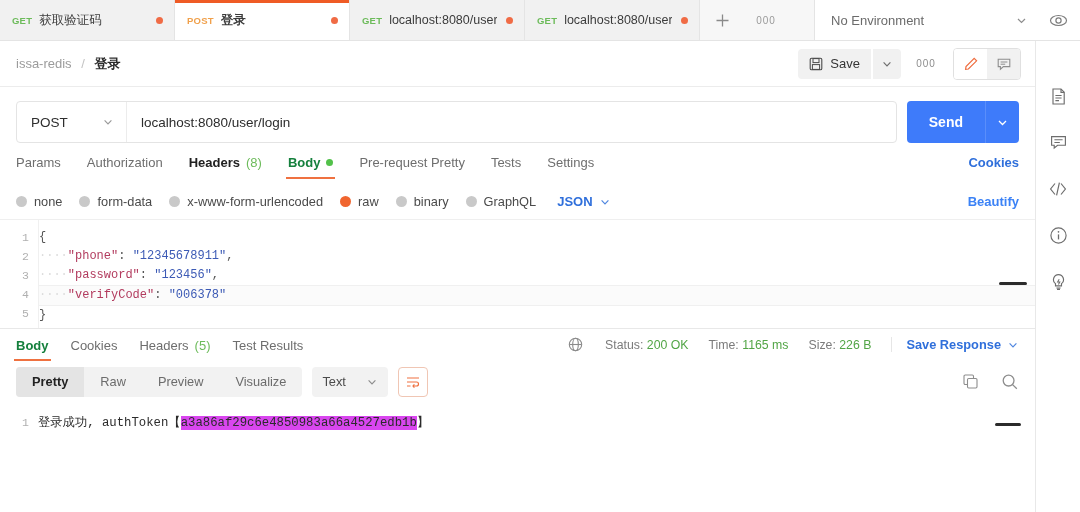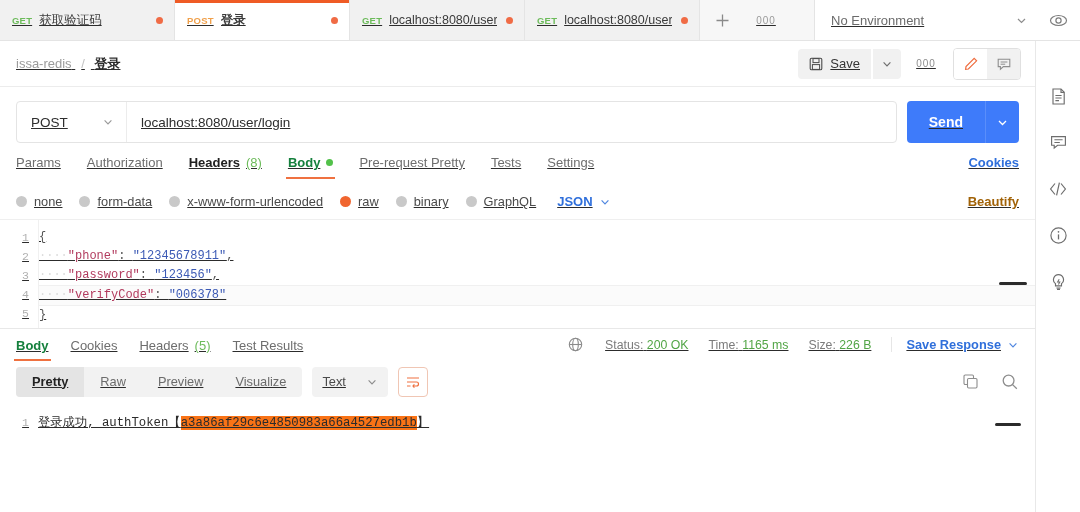--- a/index.html
+++ b/index.html
@@ -3,21 +3,21 @@
 <meta charset="utf-8">
 <style>
   * { box-sizing: border-box; margin: 0; padding: 0; }
   html, body {
     width: 1080px; height: 512px;
     background: #fff;
     font-family: "Liberation Sans", sans-serif;
     color: #2c2c2c;
     overflow: hidden;
   }
-  .app { position: relative; width: 1080px; height: 512px; display: flex; flex-direction: column; text-decoration: underline; }
+  .app { position: relative; width: 1080px; height: 512px; display: flex; flex-direction: column; }
 
   
   .tabbar { height: 41px; display: flex; align-items: stretch; background: #f7f7f7; border-bottom: 1px solid #e4e4e4; flex: 0 0 41px; }
   .tabs { display: flex; align-items: stretch; }
   .tab {
     display: flex; align-items: center; gap: 7px;
     padding: 0 11px 0 12px;
     min-width: 0;
     background: #f1f1f1;
     border-right: 1px solid #e4e4e4;
@@ -87,21 +87,21 @@
   .rtab .cnt { color: #6cbb5a; font-weight: normal; }
   .rtab .gdot { width: 7px; height: 7px; border-radius: 50%; background: #52c14a; }
   .cookies-link { margin-left: auto; font-size: 13px; color: #2f6fdb; font-weight: bold; padding-bottom: 9px; cursor: pointer; }
 
   
   .btyperow { display: flex; align-items: center; padding: 6px 16px 10px 16px; }
   .radio { display: flex; align-items: center; gap: 7px; margin-right: 17px; font-size: 12.8px; color: #4a4a4a; cursor: pointer; }
   .radio .rc { width: 11px; height: 11px; border-radius: 50%; background: #c9c9c9; flex: 0 0 auto;}
   .radio.sel .rc { background: #f0652f; }
   .json-sel { display: flex; align-items: center; gap: 6px; font-size: 13px; color: #2f6fdb; font-weight: bold; margin-left: 4px; cursor: pointer;}
-  .beautify { margin-left: auto; font-size: 13px; color: #a16207; font-weight: bold; cursor: pointer; }
+  .beautify { margin-left: auto; font-size: 13px; color: #3b82f6; font-weight: bold; cursor: pointer; }
 
   
   .editor { flex: 1; position: relative; min-height: 0; border-top: 1px solid #efefef; display:flex; }
   .gutter { width: 38px; padding-top: 8px; text-align: right; }
   .gutter div { font-family: "Liberation Mono", monospace; font-size: 11.5px; color: #b0b0b0; line-height: 19px; padding-right: 9px; }
   .code { flex: 1; padding-top: 8px; position: relative; overflow: hidden; border-left: 1px solid #f0f0f0;}
   .code .ln { font-family: "Liberation Mono", monospace; font-size: 12px; line-height: 19px; white-space: pre; color: #333; }
   .k { color: #b23b5e; }
   .s { color: #3c5ab5; }
   .p { color: #555; }
@@ -123,21 +123,21 @@
   .seg { font-size: 12.8px; color: #6c6c6c; padding: 7px 16px; cursor: pointer; }
   .seg.active { background: #e4e4e4; color: #222; font-weight: bold; }
   .textsel { display:flex; align-items:center; justify-content: space-between; width: 76px; background:#f2f2f2; border-radius:4px; padding: 7px 10px; font-size: 12.8px; color:#4b4b4b; cursor:pointer; }
   .wrapbtn { width: 30px; height: 30px; border: 1px solid #f0c6b4; border-radius: 4px; display:flex;align-items:center;justify-content:center; cursor:pointer;}
   .ticons { margin-left: auto; display: flex; align-items: center; gap: 22px; }
   .ticons span { cursor: pointer; }
 
   .respbody { flex: 1; display: flex; min-height: 0; position: relative; }
   .respbody .gutter div { line-height: 20px; }
   .respline { font-family: "Liberation Mono", monospace; font-size: 12.3px; line-height: 20px; color: #2b2b2b; white-space: pre; }
-  .tokenhl { background: #f97316; }
+  .tokenhl { background: #d946ef; }
 
   
   .rail { width: 44px; flex: 0 0 44px; display: flex; flex-direction: column; align-items: center; padding-top: 46px; gap: 27px; background:#fff; }
   .rail .ri { cursor: pointer; color: #6d6d6d; }
 
   svg { display: block; }
 </style>
 </head>
 <body>
 

